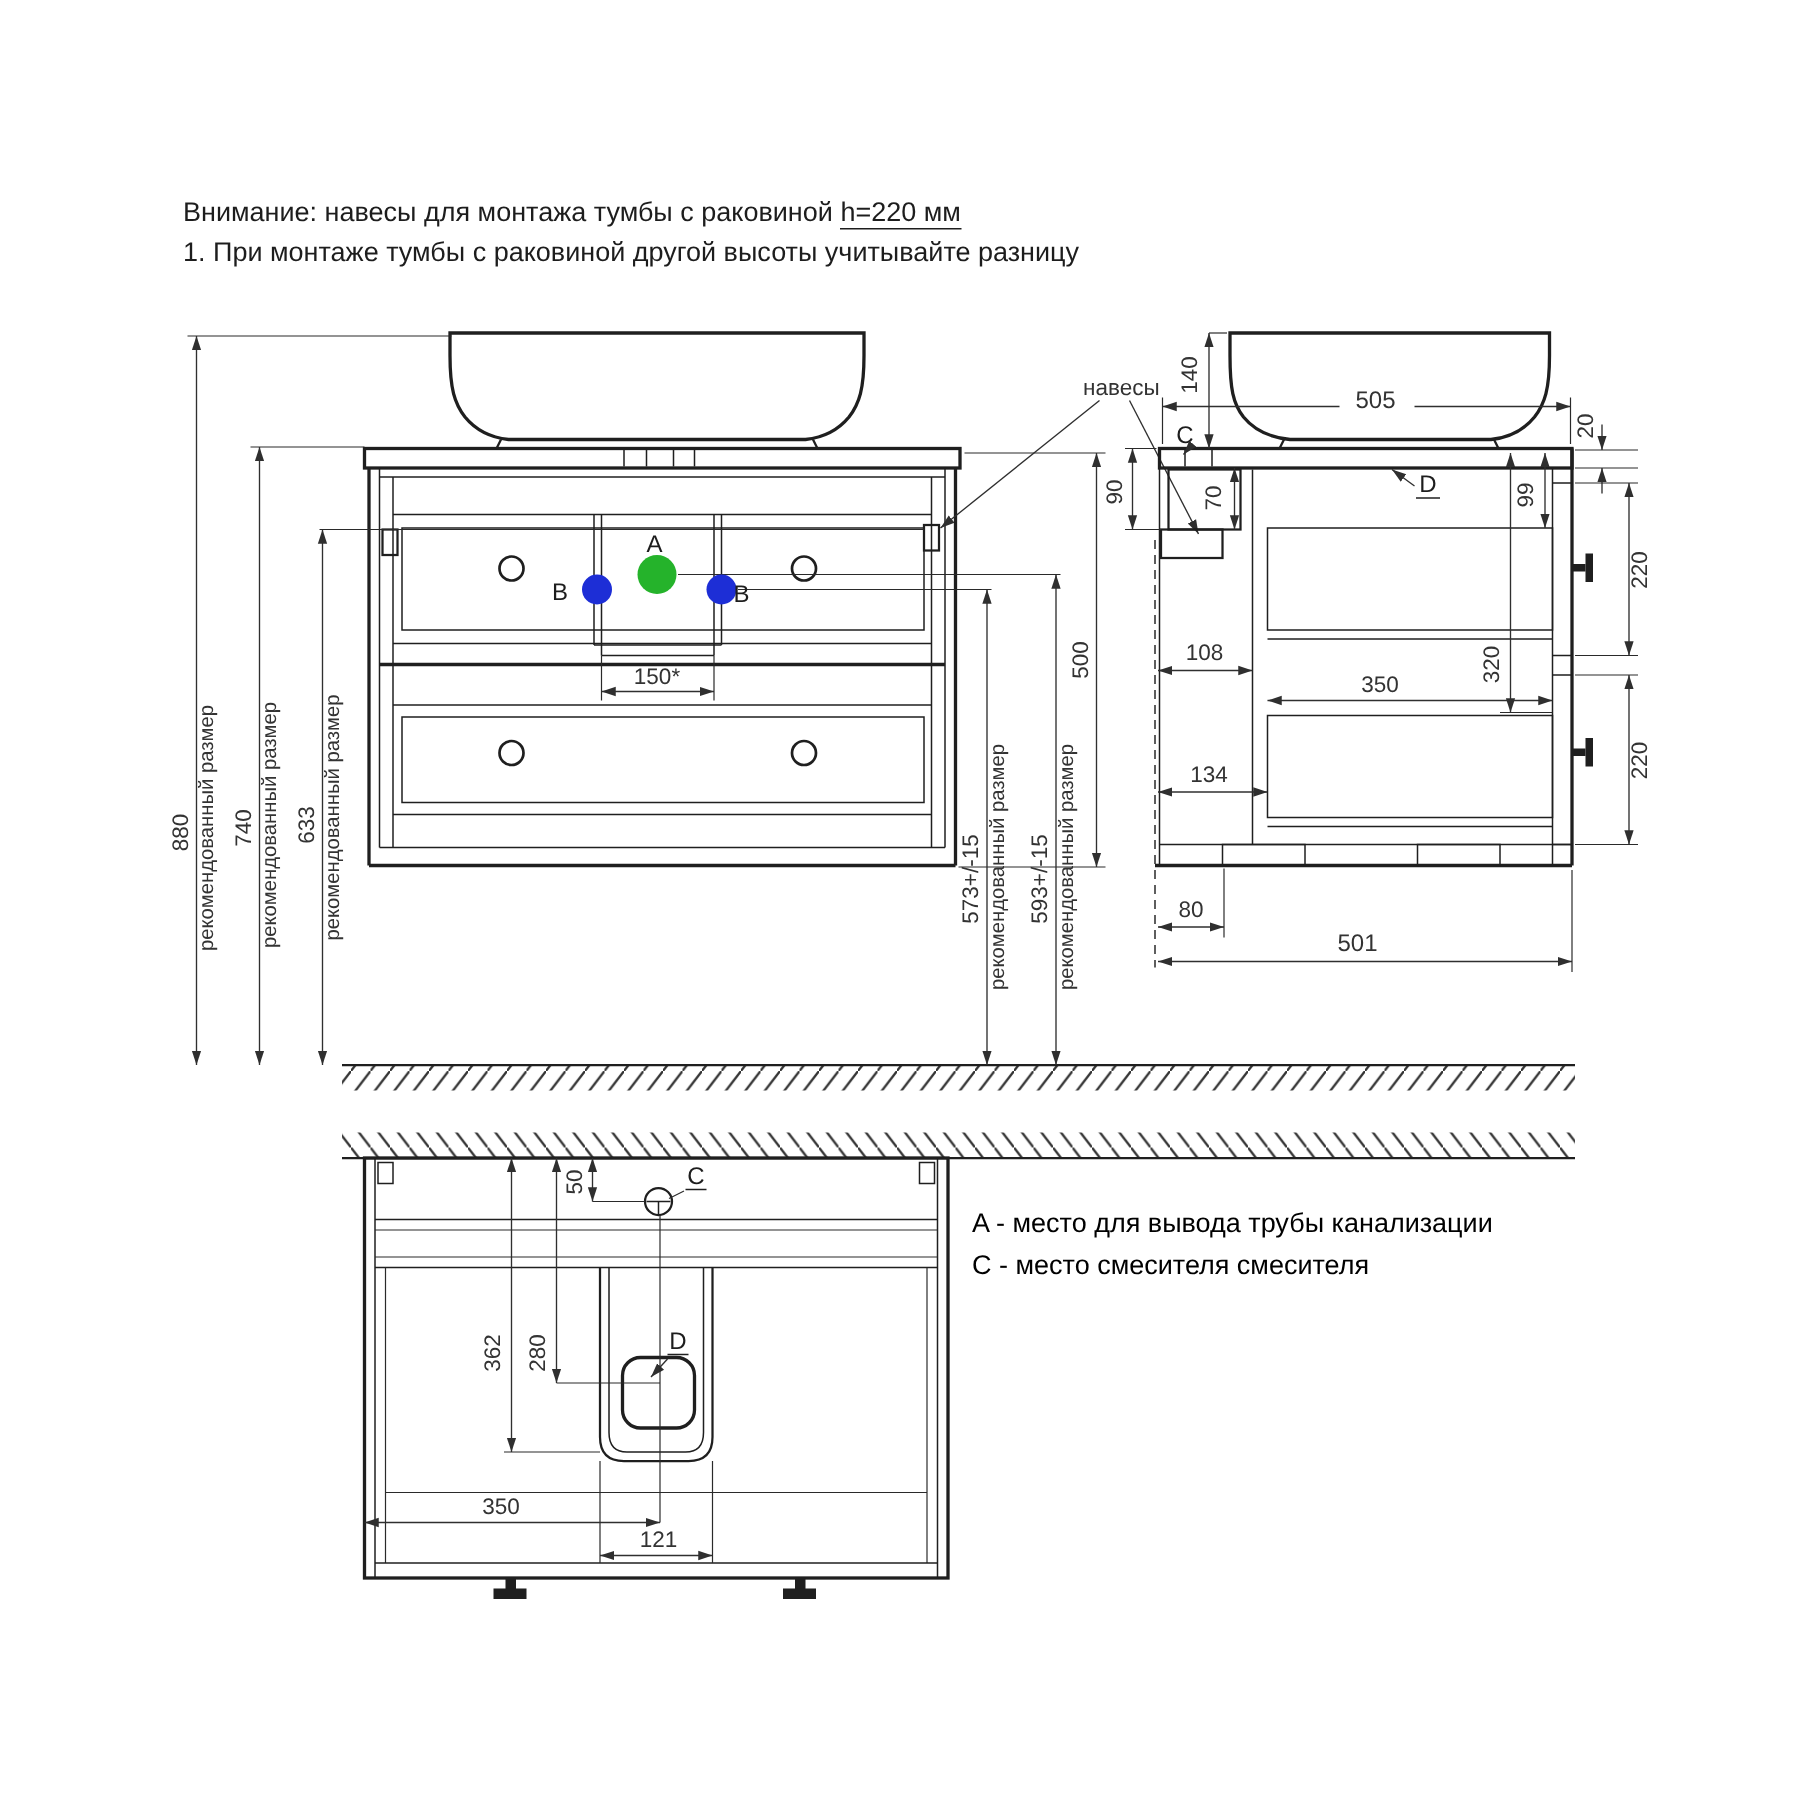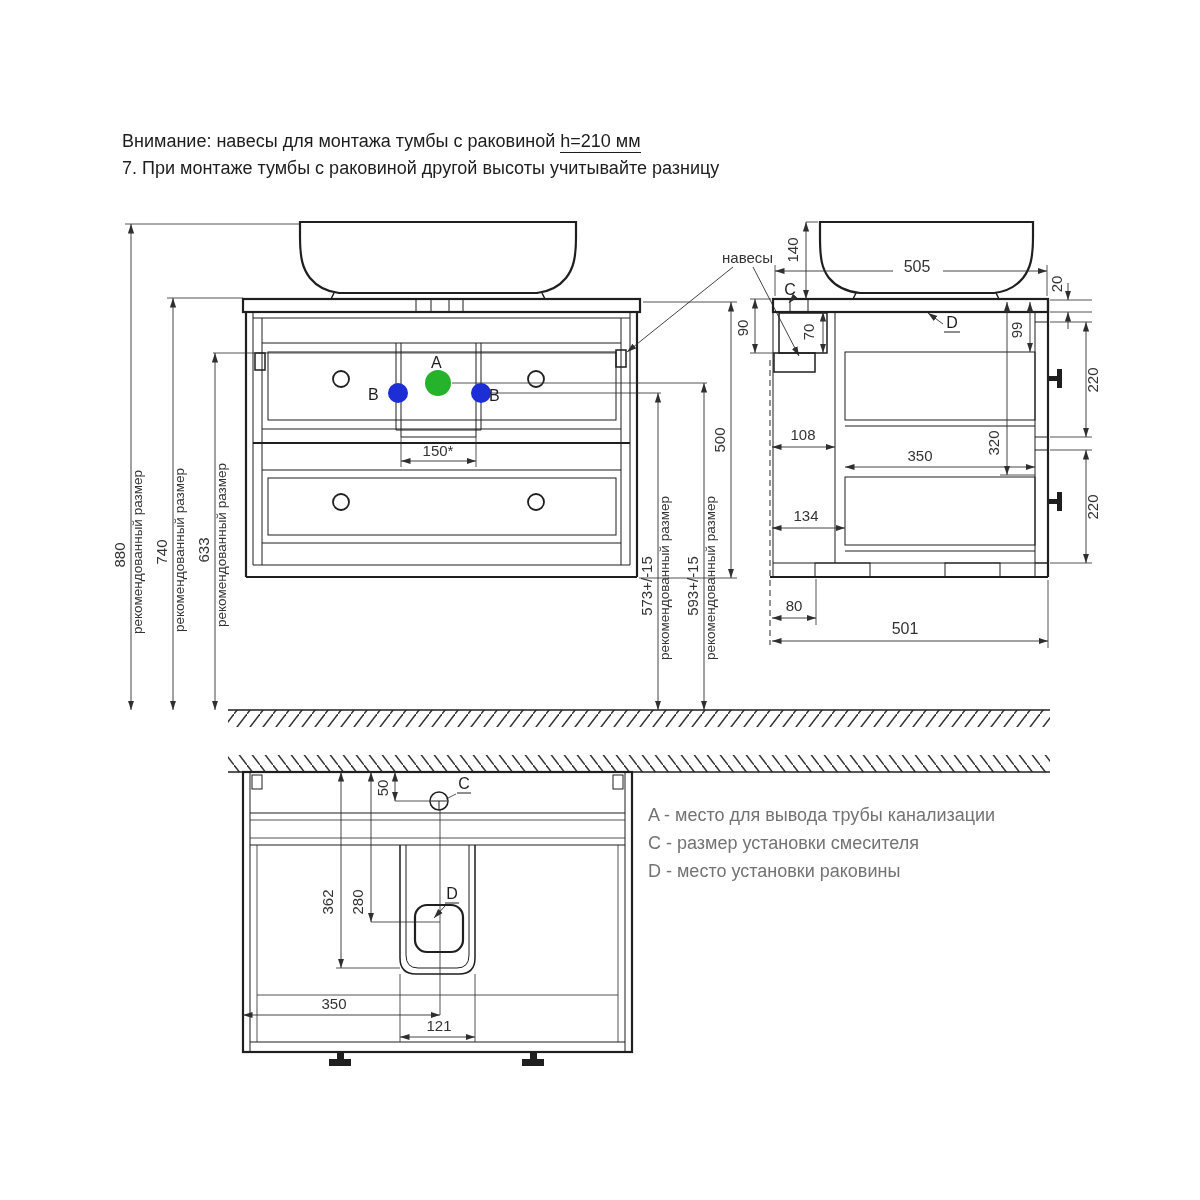--- a/index.html
+++ b/index.html
@@ -1,47 +1,46 @@
 <!DOCTYPE html>
 <html><head>
 <meta charset="utf-8">
 <style>
   html,body{margin:0;padding:0;background:#fff;}
   #stage{position:relative;width:1200px;height:1200px;background:#fff;overflow:hidden;
          font-family:"Liberation Sans",sans-serif;color:#222;}
   #drawing{position:absolute;left:0;top:0;}
   .htext{position:absolute;font-size:18px;color:#1d1d1d;line-height:27px;white-space:nowrap;}
   .uline{border-bottom:1.6px solid #1d1d1d;padding-bottom:1px;}
-  .legend{position:absolute;font-size:18px;color:#737373;line-height:28px;white-space:nowrap;}
+  .legend{position:absolute;font-size:18px;color:#000000;line-height:28px;white-space:nowrap;}
   
   .ln{stroke:#1f1f1f;stroke-width:1;fill:none;}
   .b2{stroke:#1f1f1f;stroke-width:2.2;fill:none;}
   .b15{stroke:#1f1f1f;stroke-width:1.5;fill:none;}
   .thin{stroke:#2a2a2a;stroke-width:0.8;fill:none;}
   .dim{stroke:#2f2f2f;stroke-width:0.9;fill:none;}
   .dash{stroke:#2a2a2a;stroke-width:1;stroke-dasharray:6 4;fill:none;}
   .dt{font:15px "Liberation Sans",sans-serif;fill:#333;}
   .dt2{font:13.5px "Liberation Sans",sans-serif;fill:#333;}
   .pt{font:16px "Liberation Sans",sans-serif;fill:#1d1d1d;}
   .wbg{fill:#ffffff;stroke:none;}
 </style>
 </head>
 <body>
 
 <div id="stage">
 
   <div class="htext" style="left:122px;top:128px;">
-    <div><span>Внимание: навесы для монтажа тумбы с раковиной</span><span> </span><span class="uline">h=210 мм</span></div>
-    <div>7. При монтаже тумбы с раковиной другой высоты учитывайте разницу</div>
+    <div><span>Внимание: навесы для монтажа тумбы с раковиной</span><span> </span><span class="uline">h=220 мм</span></div>
+    <div>1. При монтаже тумбы с раковиной другой высоты учитывайте разницу</div>
   </div>
 
   <div class="legend" style="left:648px;top:801px;">
     <div>A - место для вывода трубы канализации</div>
-    <div>C - размер установки смесителя</div>
-    <div>D - место установки раковины</div>
+    <div>C - место смесителя смесителя</div>
   </div>
 
   <svg id="drawing" width="1200" height="1200" viewBox="0 0 1200 1200">
     <defs>
       <marker id="arr" markerWidth="11" markerHeight="9" refX="9.5" refY="4" orient="auto-start-reverse" markerUnits="userSpaceOnUse">
         <path d="M0,0.9 L9.5,4 L0,7.1 Z" fill="#2f2f2f"></path>
       </marker>
       <pattern id="hatchF" width="13" height="17" patternUnits="userSpaceOnUse">
         <path d="M0,17 L13,0" stroke="#333" stroke-width="1.5"></path>
       </pattern>

